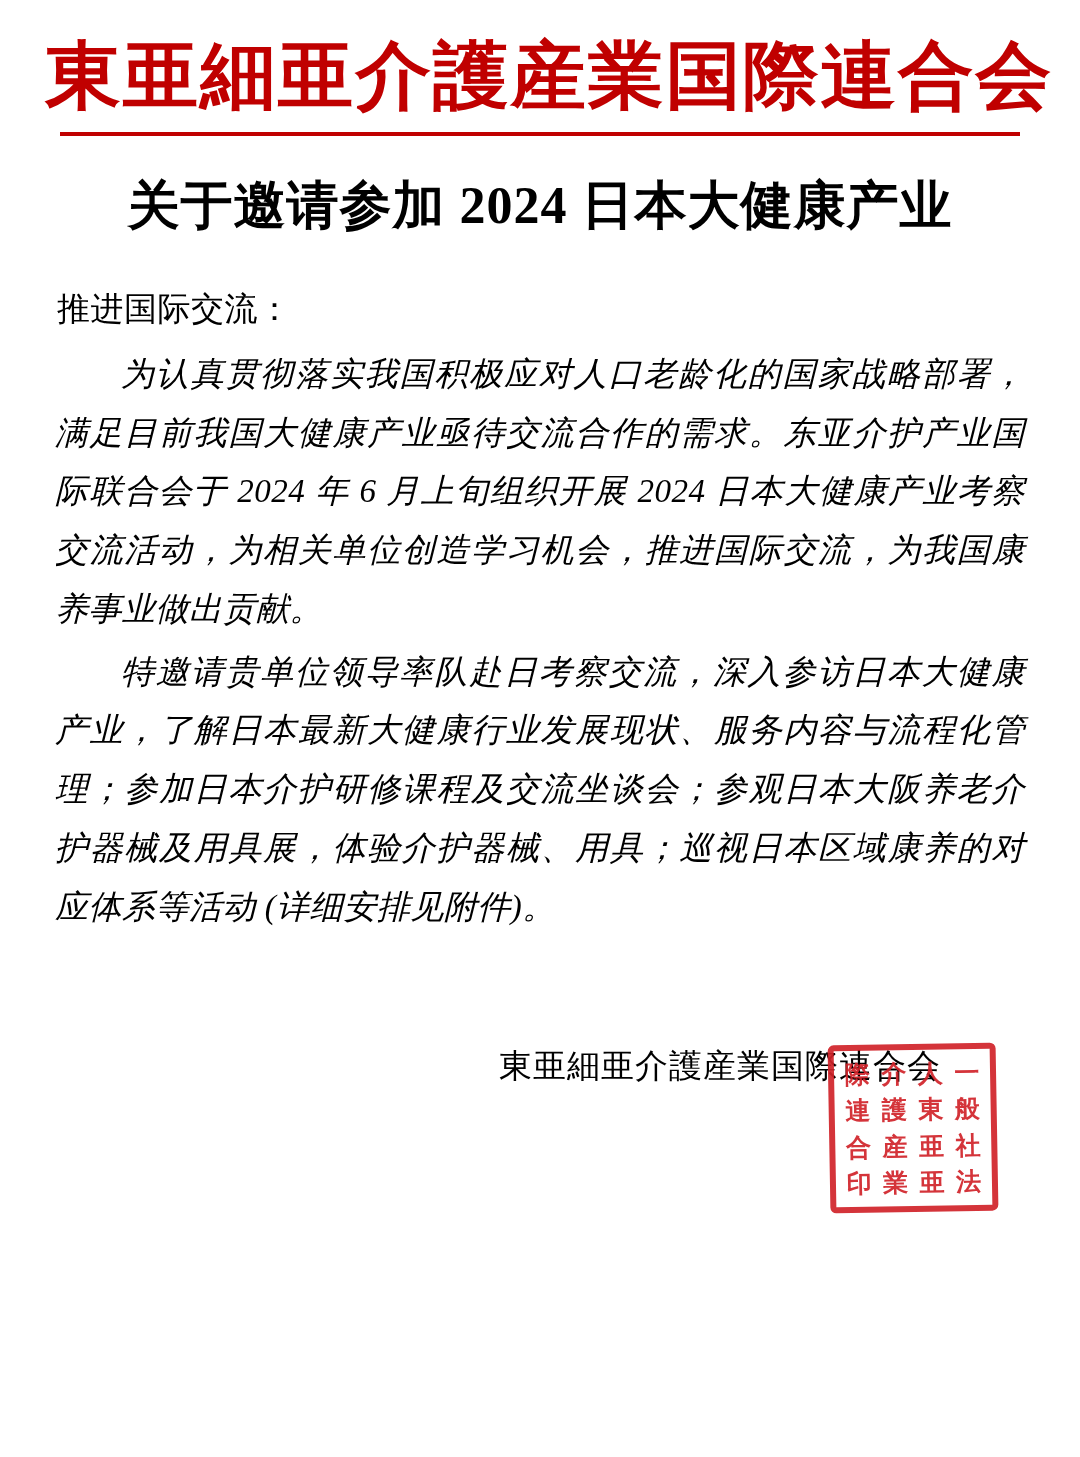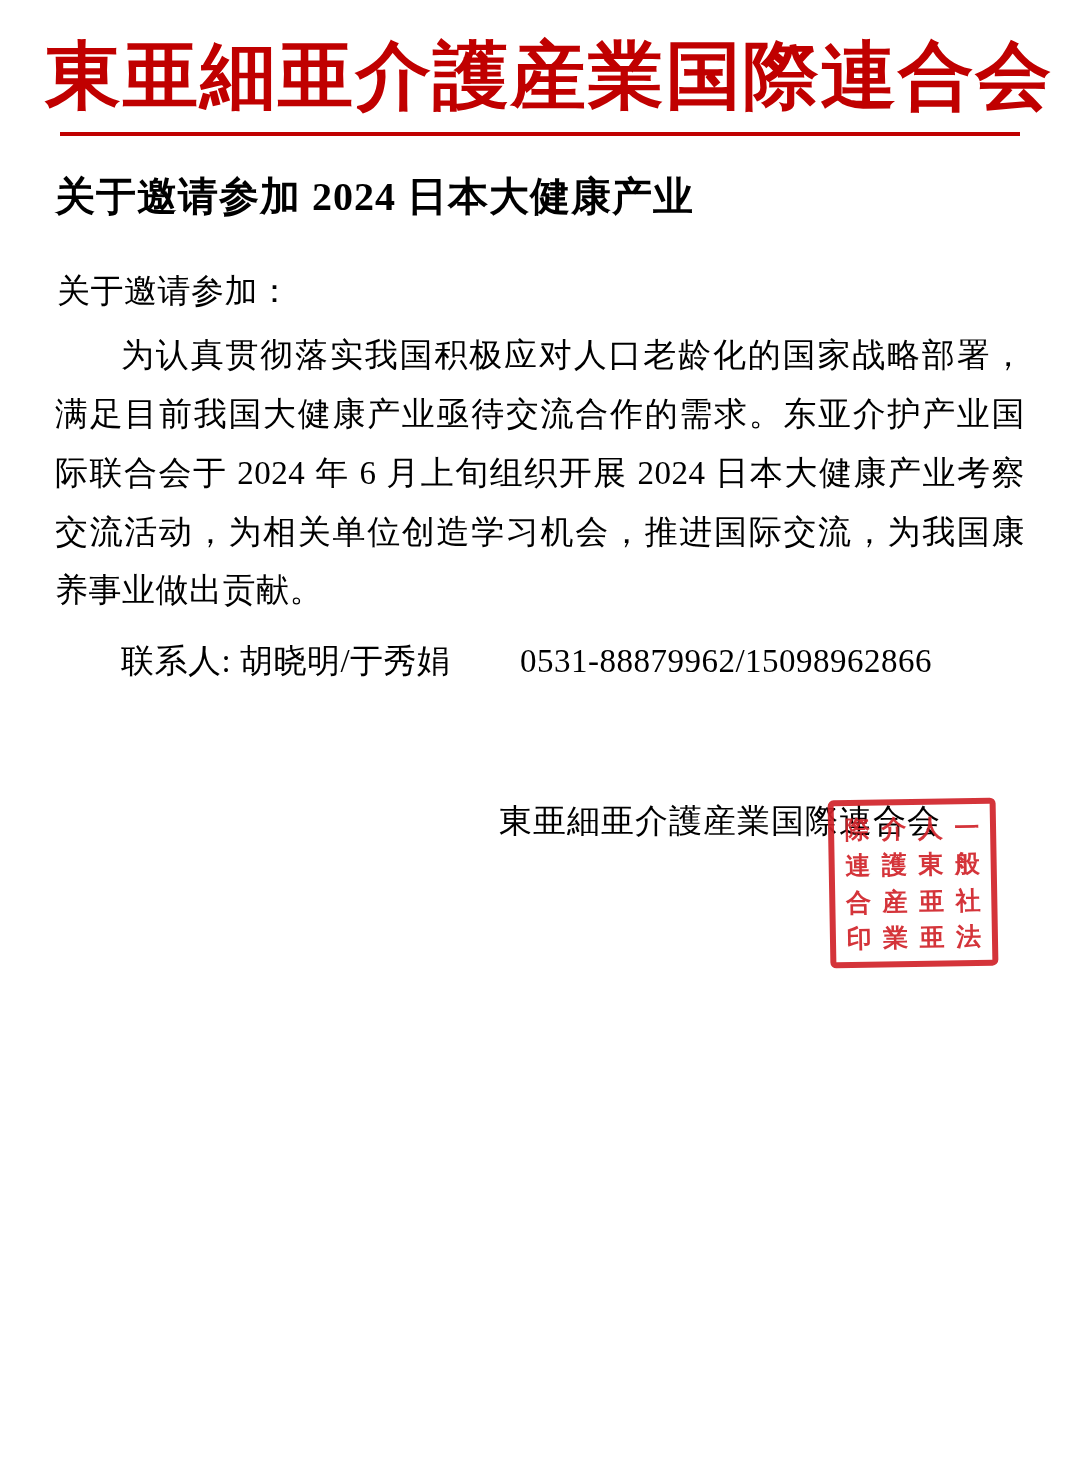--- a/index.html
+++ b/index.html
@@ -41,23 +41,23 @@
   }
   .letterhead-rule {
     margin: 16px auto 0 auto;
     width: 960px;
     height: 4px;
     background: #c00000;
   }
 
   
   .doc-title {
-    text-align: left;
+    text-align: center;
     margin-top: 30px;
-    font-size: 40px;
+    font-size: 52px;
     font-weight: bold;
     line-height: 1.55;
     letter-spacing: 1px;
   }
   .doc-title .line {
     display: block;
   }
 
   
   .body-area {
@@ -68,20 +68,21 @@
   }
   .salutation {
     margin: 0 0 6px 0;
     padding-left: 2px;
   }
   .para {
     margin: 0 0 4px 0;
     text-indent: 2em;
     text-align: justify;
     text-justify: inter-ideograph;
+    font-style: italic;
   }
   .contact-line {
     margin: 12px 0 0 0;
     text-indent: 2em;
     letter-spacing: 0.5px;
   }
   .contact-gap {
     display: inline-block;
     width: 2.1em;
   }
@@ -147,28 +148,26 @@
     <div class="letterhead-title">東亜細亜介護産業国際連合会</div>
     <div class="letterhead-rule"></div>
   </div>
 
   <div class="doc-title">
     <span class="line">关于邀请参加 2024 日本大健康产业</span>
   </div>
 
   <div class="body-area">
 
-    <p class="salutation">关于邀请参加：</p>
+    <p class="salutation">推进国际交流：</p>
 
     <p class="para">为认真贯彻落实我国积极应对人口老龄化的国家战略部署，满足目前我国大健康产业亟待交流合作的需求。东亚介护产业国际联合会于 2024 年 6 月上旬组织开展 2024 日本大健康产业考察交流活动，为相关单位创造学习机会，推进国际交流，为我国康养事业做出贡献。</p>
 
+    <p class="para">特邀请贵单位领导率队赴日考察交流，深入参访日本大健康产业，了解日本最新大健康行业发展现状、服务内容与流程化管理；参加日本介护研修课程及交流坐谈会；参观日本大阪养老介护器械及用具展，体验介护器械、用具；巡视日本区域康养的对应体系等活动 (详细安排见附件)。</p>
 
-    <p class="contact-line">
-      <span>联系人: 胡晓明/于秀娟</span><span class="contact-gap"></span><span>0531-88879962/15098962866</span>
-    </p>
   </div>
 
   <div class="signature">
     <div class="sig-org">東亜細亜介護産業国際連合会</div>
 
     <div class="seal">
       <div class="seal-grid">
         <span class="seal-ch">一</span>
         <span class="seal-ch">人</span>
         <span class="seal-ch">介</span>

